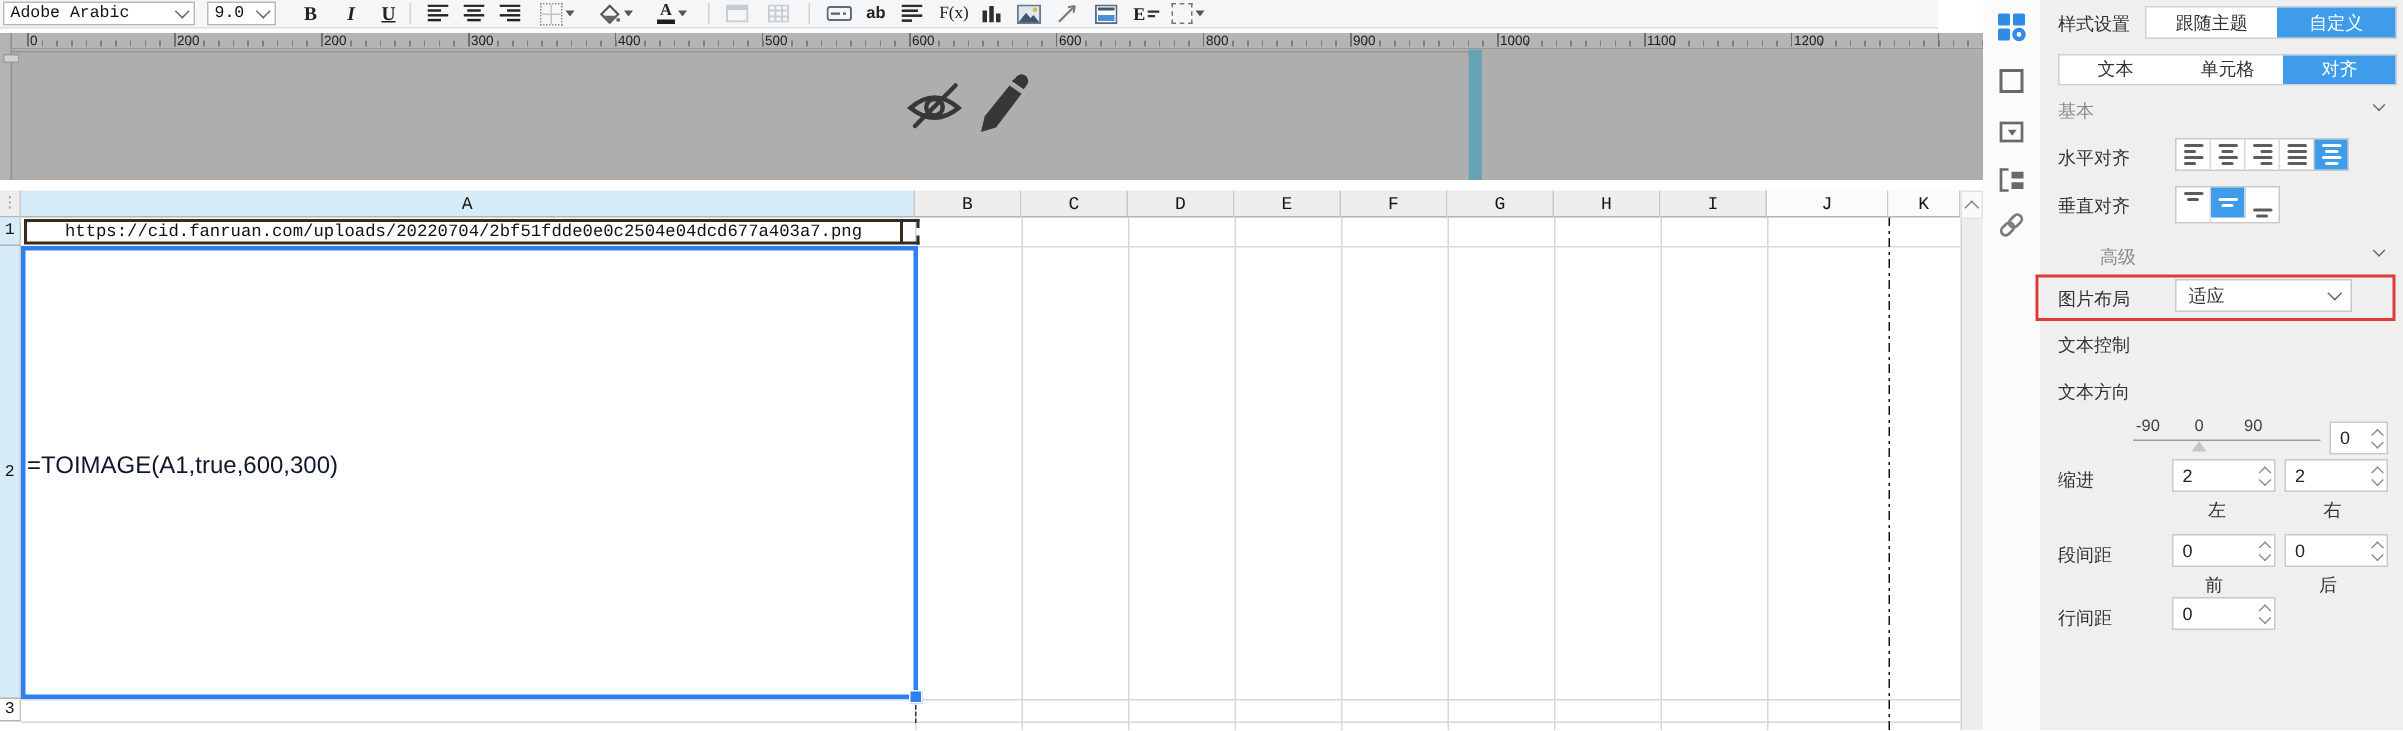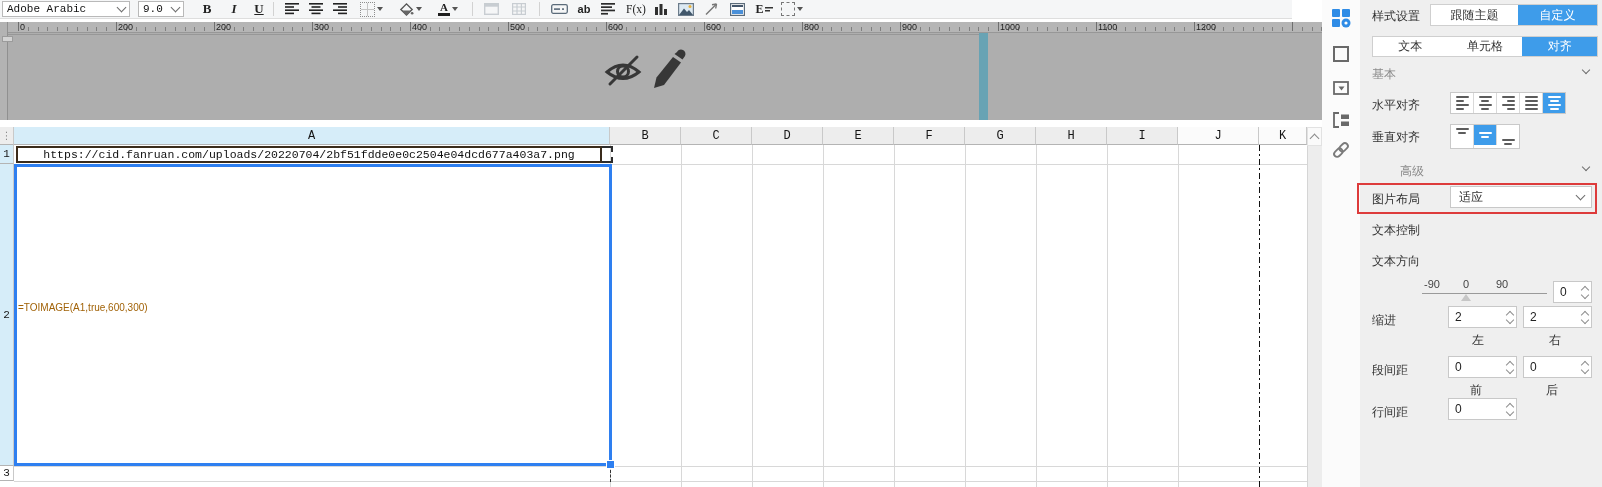--- a/index.html
+++ b/index.html
@@ -51,21 +51,21 @@
   .dashdot{left:1259px;top:145px;width:1px;height:342px;
      background:repeating-linear-gradient(to bottom,#111 0 6px,transparent 6px 9px,#111 9px 11px,transparent 11px 14px);}
   .a1cell{left:16px;top:146px;width:586px;height:17px;background:#fff;border:2px solid #3a2b1b;
      display:flex;align-items:center;justify-content:center;
      font-family:"Liberation Mono","DejaVu Sans Mono",monospace;font-size:11.5px;color:#101010;white-space:nowrap;overflow:hidden;}
   .a1dash{left:602px;top:146px;width:11px;height:17px;border-top:2px dashed #2c2c2c;
      border-bottom:2px dashed #2c2c2c;border-right:2px dashed #2c2c2c;}
   .selbox{left:14px;top:164px;width:598px;height:302px;border:3px solid #2e7ff0;z-index:6;}
   .selhandle{left:606px;top:460px;width:9px;height:9px;background:#2e7ff0;border:1px solid #fff;z-index:7;}
   .seldash{left:610px;top:470px;width:1px;height:12px;border-left:1px dashed #333;z-index:5;}
-  .formula{left:18px;top:302px;font-size:10px;color:#a16207;z-index:6;}
+  .formula{left:18px;top:302px;font-size:16px;color:#0f172a;z-index:6;}
   .scroll{left:1307px;top:127px;width:15px;height:360px;background:#ededed;border-left:1px solid #d5d5d5;}
   .scrollbtn{left:1307px;top:127px;width:15px;height:19px;background:#fafafa;border:1px solid #e2e2e2;
      display:flex;align-items:center;justify-content:center;}
   
   .panel{left:1322px;top:0;width:280px;height:487px;background:#efefef;border-left:1px solid #dcdcdc;}
   .sidebar{left:1322px;top:0;width:38px;height:487px;background:#fbfbfb;}
   .sideicon{left:1331px;width:20px;height:20px;display:flex;align-items:center;justify-content:center;}
   .plabel{font-size:12px;color:#333;}
   .pgray{font-size:12px;color:#8a8a8a;}
   .seg-group{display:flex;border:1px solid #cfcfcf;background:#fff;height:22px;}
@@ -427,21 +427,21 @@
         <span class="abar" style="width:13px"></span>
         <span class="abar" style="width:8px"></span>
       </div>
   </div>
 
   <span class="abs pgray" style="left:1372px;top:163px;margin-left:28px;">高级</span>
   <span class="abs chev-dn" style="left:1583px;top:167px;"></span>
 
   <div class="abs redbox"></div>
   <span class="abs plabel" style="left:1372px;top:191px;">图片布局</span>
-  <div class="abs dd" style="left:1450px;top:186px;width:142px;">
+  <div class="abs dd" style="left:1450px;top:186px;width:118px;">
     <span>适应</span>
     <span class="chev-dn"></span>
   </div>
 
   <span class="abs plabel" style="left:1372px;top:222px;">文本控制</span>
 
   <span class="abs plabel" style="left:1372px;top:253px;">文本方向</span>
 
   <span class="abs" style="left:1424px;top:278px;font-size:11px;color:#444;">-90</span>
   <span class="abs" style="left:1463px;top:278px;font-size:11px;color:#444;">0</span>

